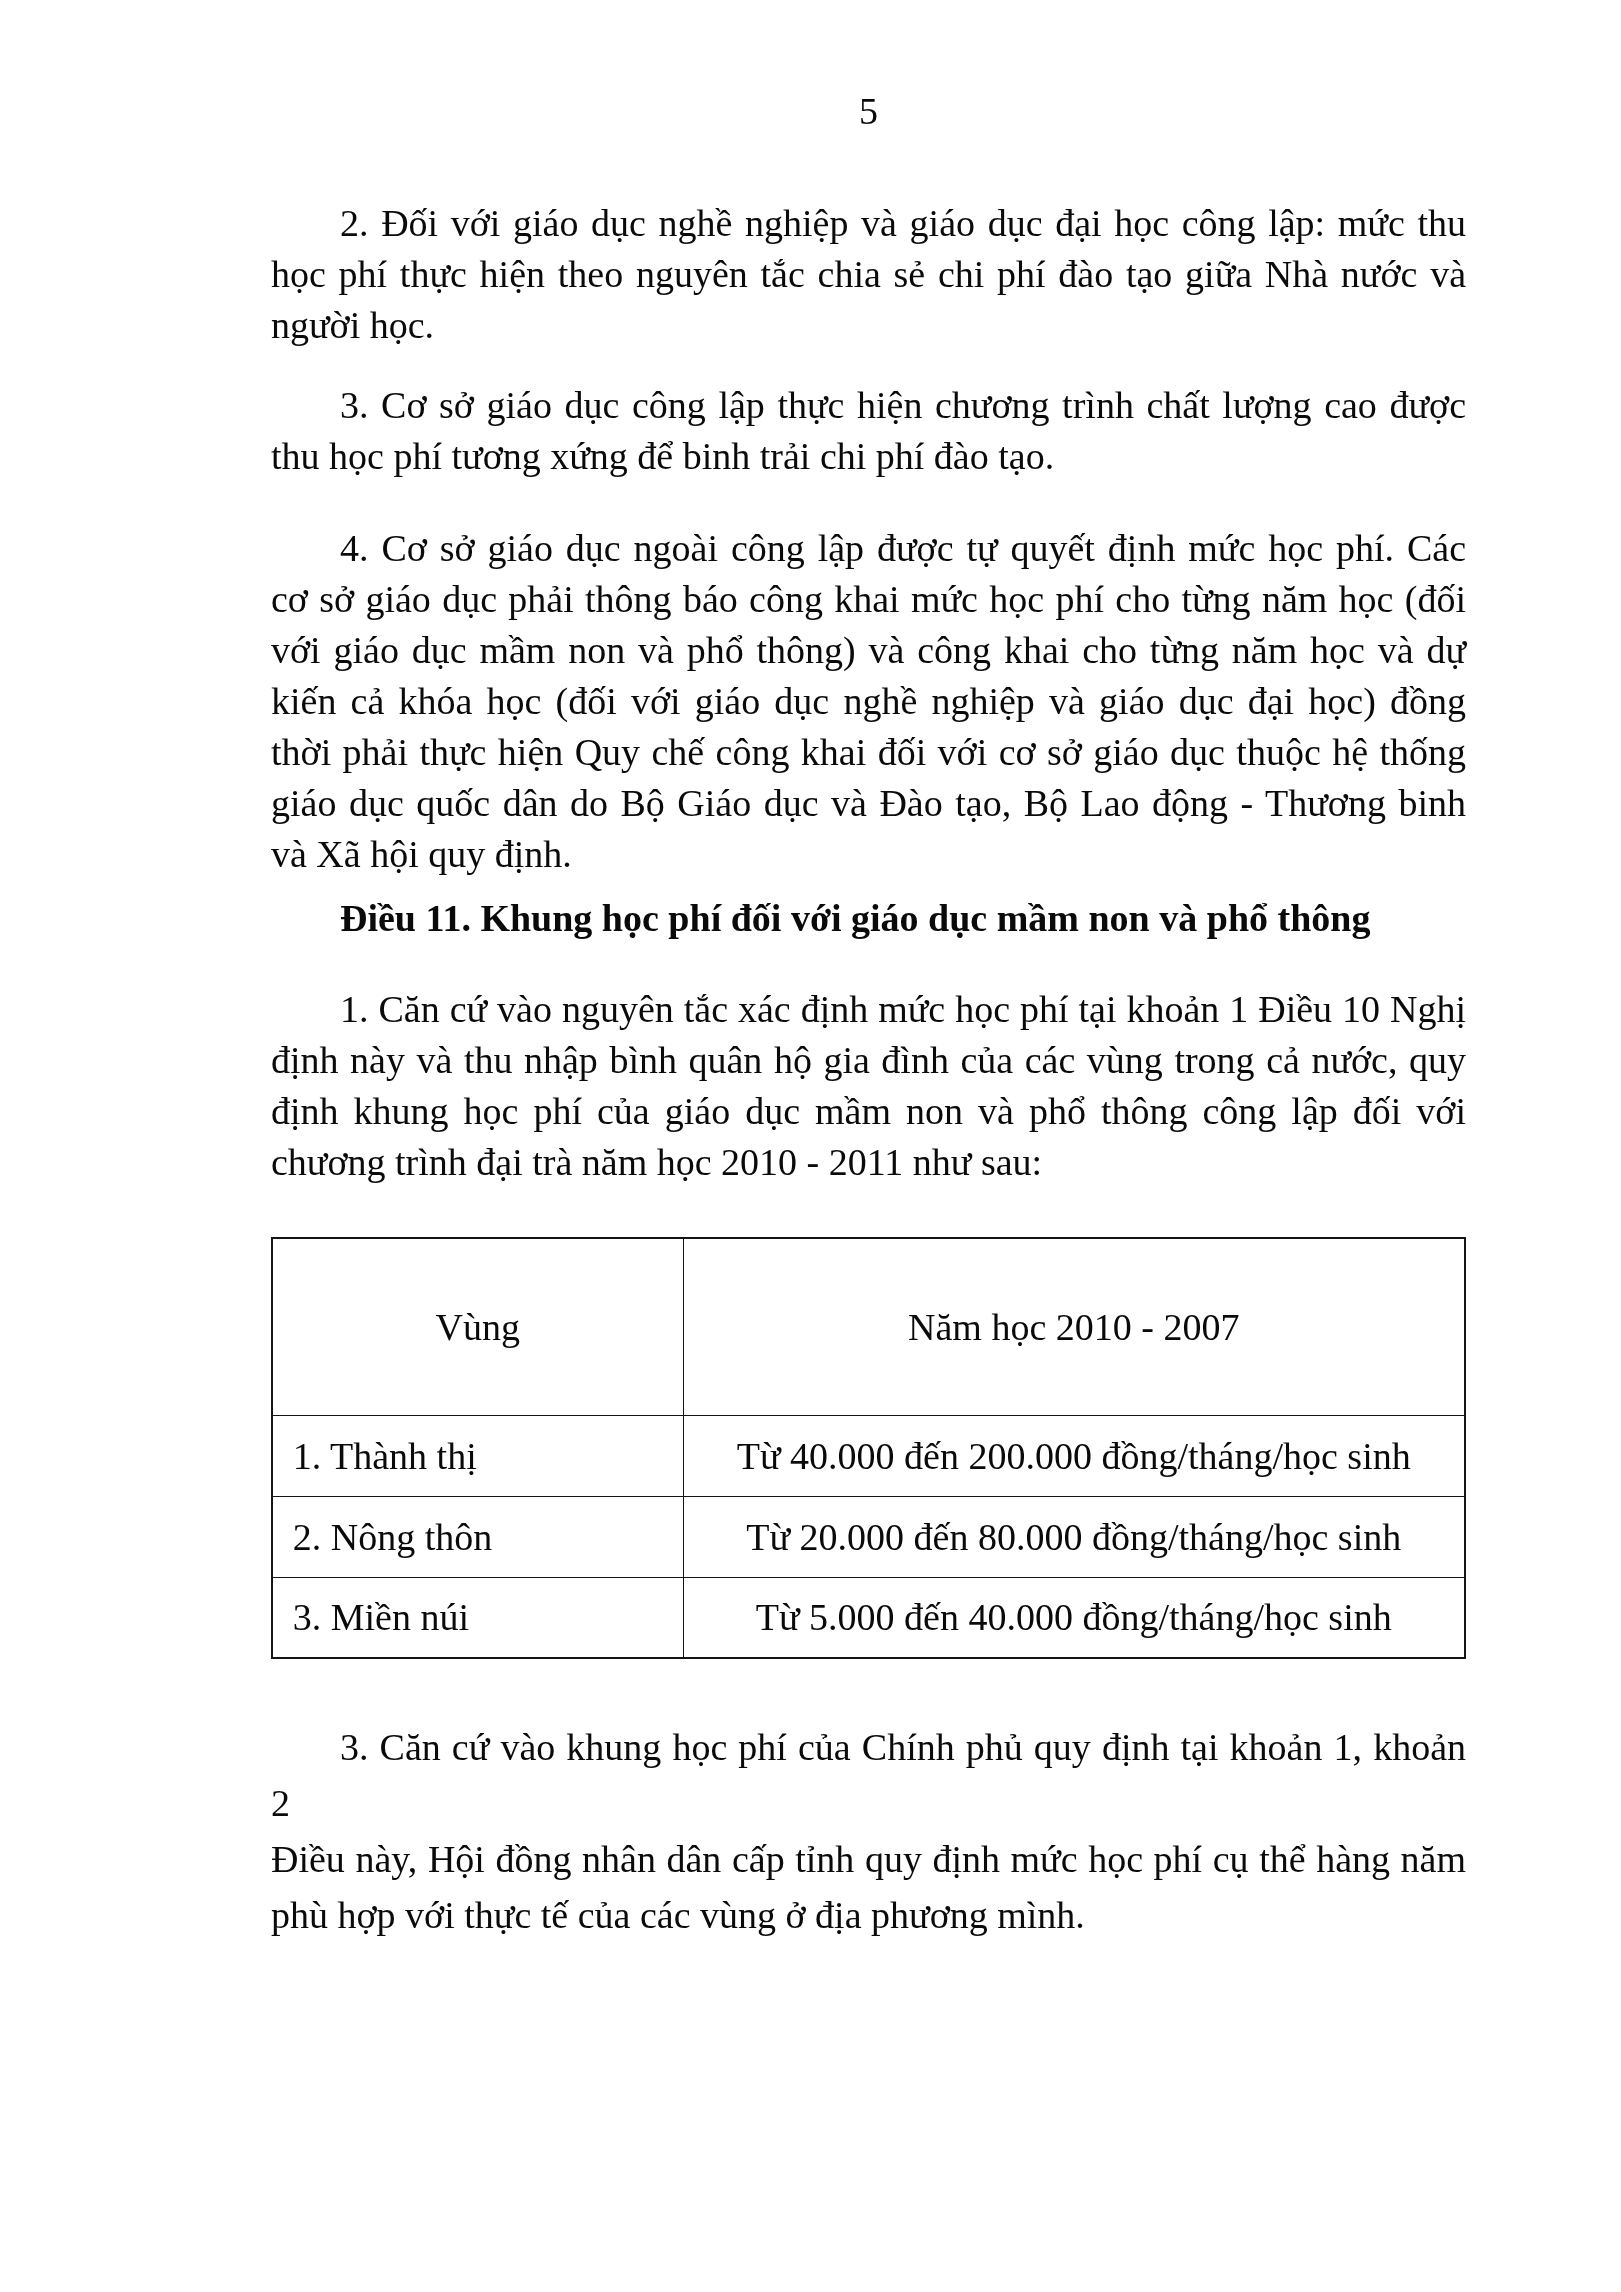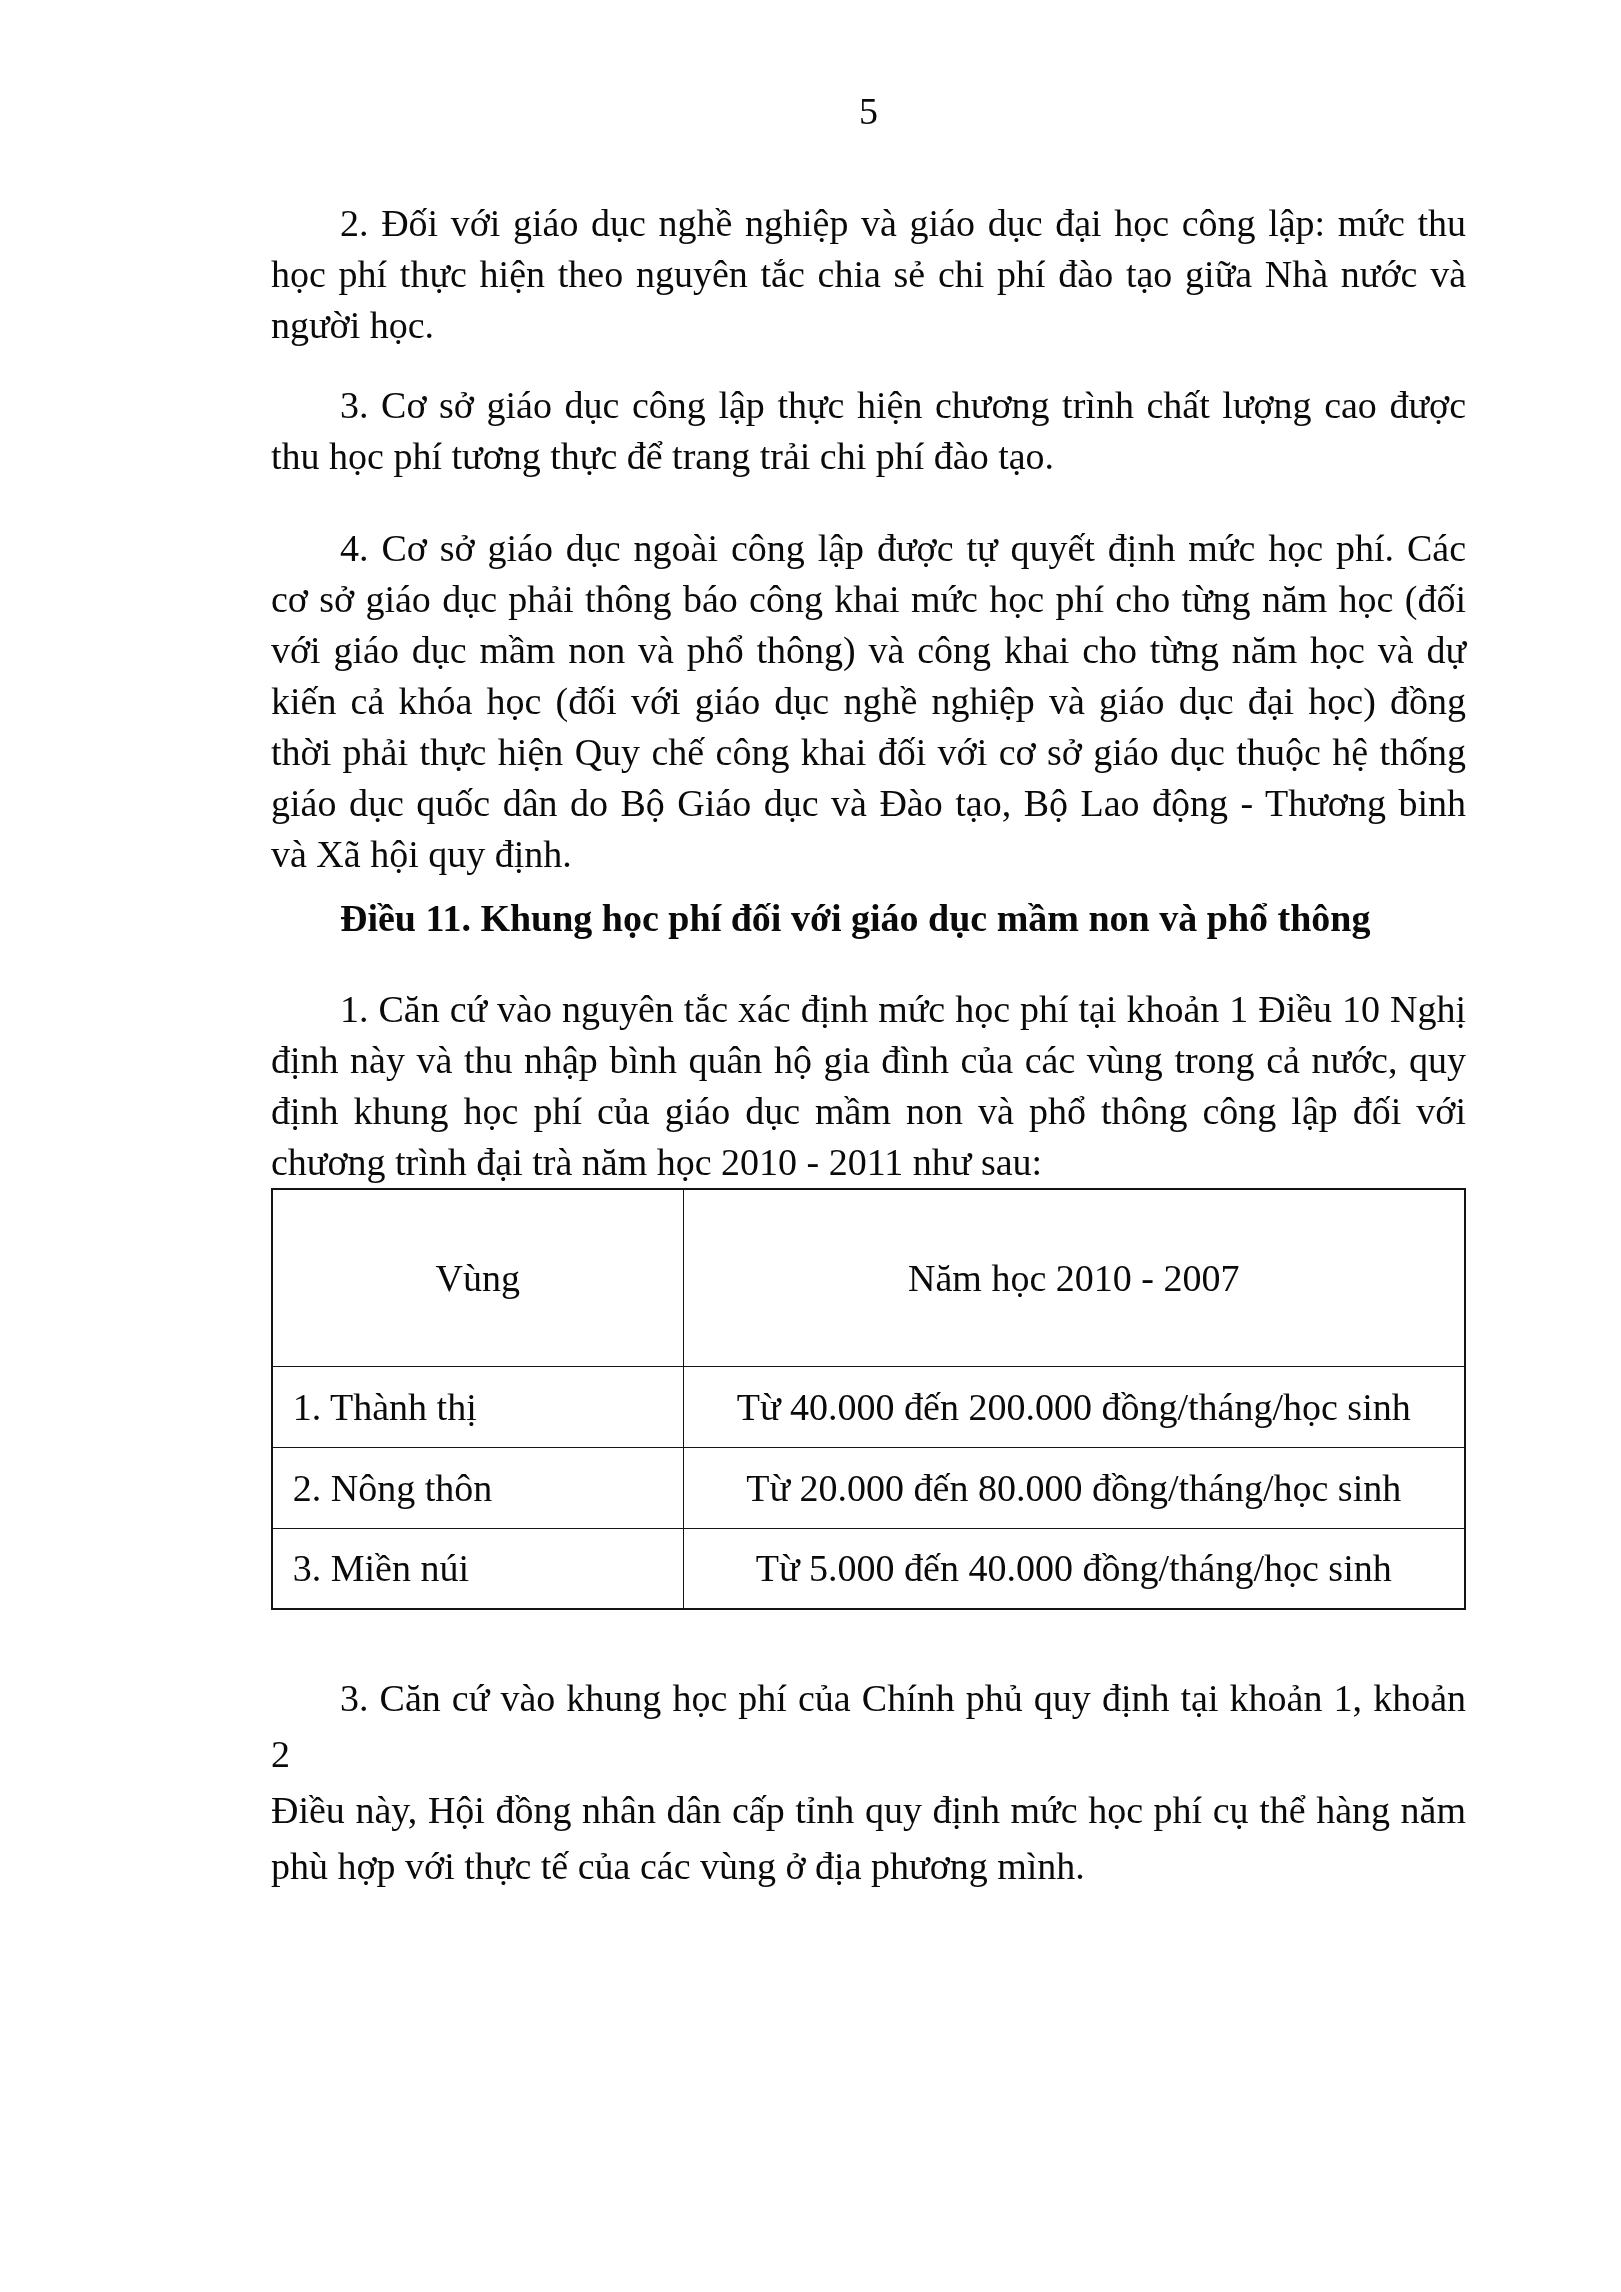--- a/index.html
+++ b/index.html
@@ -29,21 +29,21 @@
   .tline.just { text-align:justify; text-align-last:justify; text-justify:inter-word; }
   .tline.first { text-indent:69px; }
   .p-top2 { margin-bottom:29px; }
   .p-top3 { margin-bottom:41px; }
   .p-top4 { margin-bottom:12.5px; }
   .heading {
     font-size:38px; font-weight:bold;
     line-height:51px; text-indent:69px;
     margin-bottom:40px;
   }
-  .p-a11-1 { }
+  .p-a11-1 { margin-bottom:49px; }
   .fee-table {
     width:1195px;
     border-collapse:collapse;
     table-layout:fixed;
     border:2.7px solid #141414;
     margin-bottom:60px;
     font-size:38px;
   }
   .fee-table th, .fee-table td {
     border:1.8px solid #141414;
@@ -67,21 +67,21 @@
     <div class="page-num">5</div>
 
     <div class="para p-top2">
         <div class="tline just first">2. Đối với giáo dục nghề nghiệp và giáo dục đại học công lập: mức thu</div>
         <div class="tline just">học phí thực hiện theo nguyên tắc chia sẻ chi phí đào tạo giữa Nhà nước và</div>
         <div class="tline">người học.</div>
       </div>
 
     <div class="para p-top3">
         <div class="tline just first">3. Cơ sở giáo dục công lập thực hiện chương trình chất lượng cao được</div>
-        <div class="tline">thu học phí tương thực để trang trải chi phí đào tạo.</div>
+        <div class="tline">thu học phí tương xứng để binh trải chi phí đào tạo.</div>
       </div>
 
     <div class="para p-top4">
         <div class="tline just first">4. Cơ sở giáo dục ngoài công lập được tự quyết định mức học phí. Các</div>
         <div class="tline just">cơ sở giáo dục phải thông báo công khai mức học phí cho từng năm học (đối</div>
         <div class="tline just">với giáo dục mầm non và phổ thông) và công khai cho từng năm học và dự</div>
         <div class="tline just">kiến cả khóa học (đối với giáo dục nghề nghiệp và giáo dục đại học) đồng</div>
         <div class="tline just">thời phải thực hiện Quy chế công khai đối với cơ sở giáo dục thuộc hệ thống</div>
         <div class="tline just">giáo dục quốc dân do Bộ Giáo dục và Đào tạo, Bộ Lao động - Thương binh</div>
         <div class="tline">và Xã hội quy định.</div>

